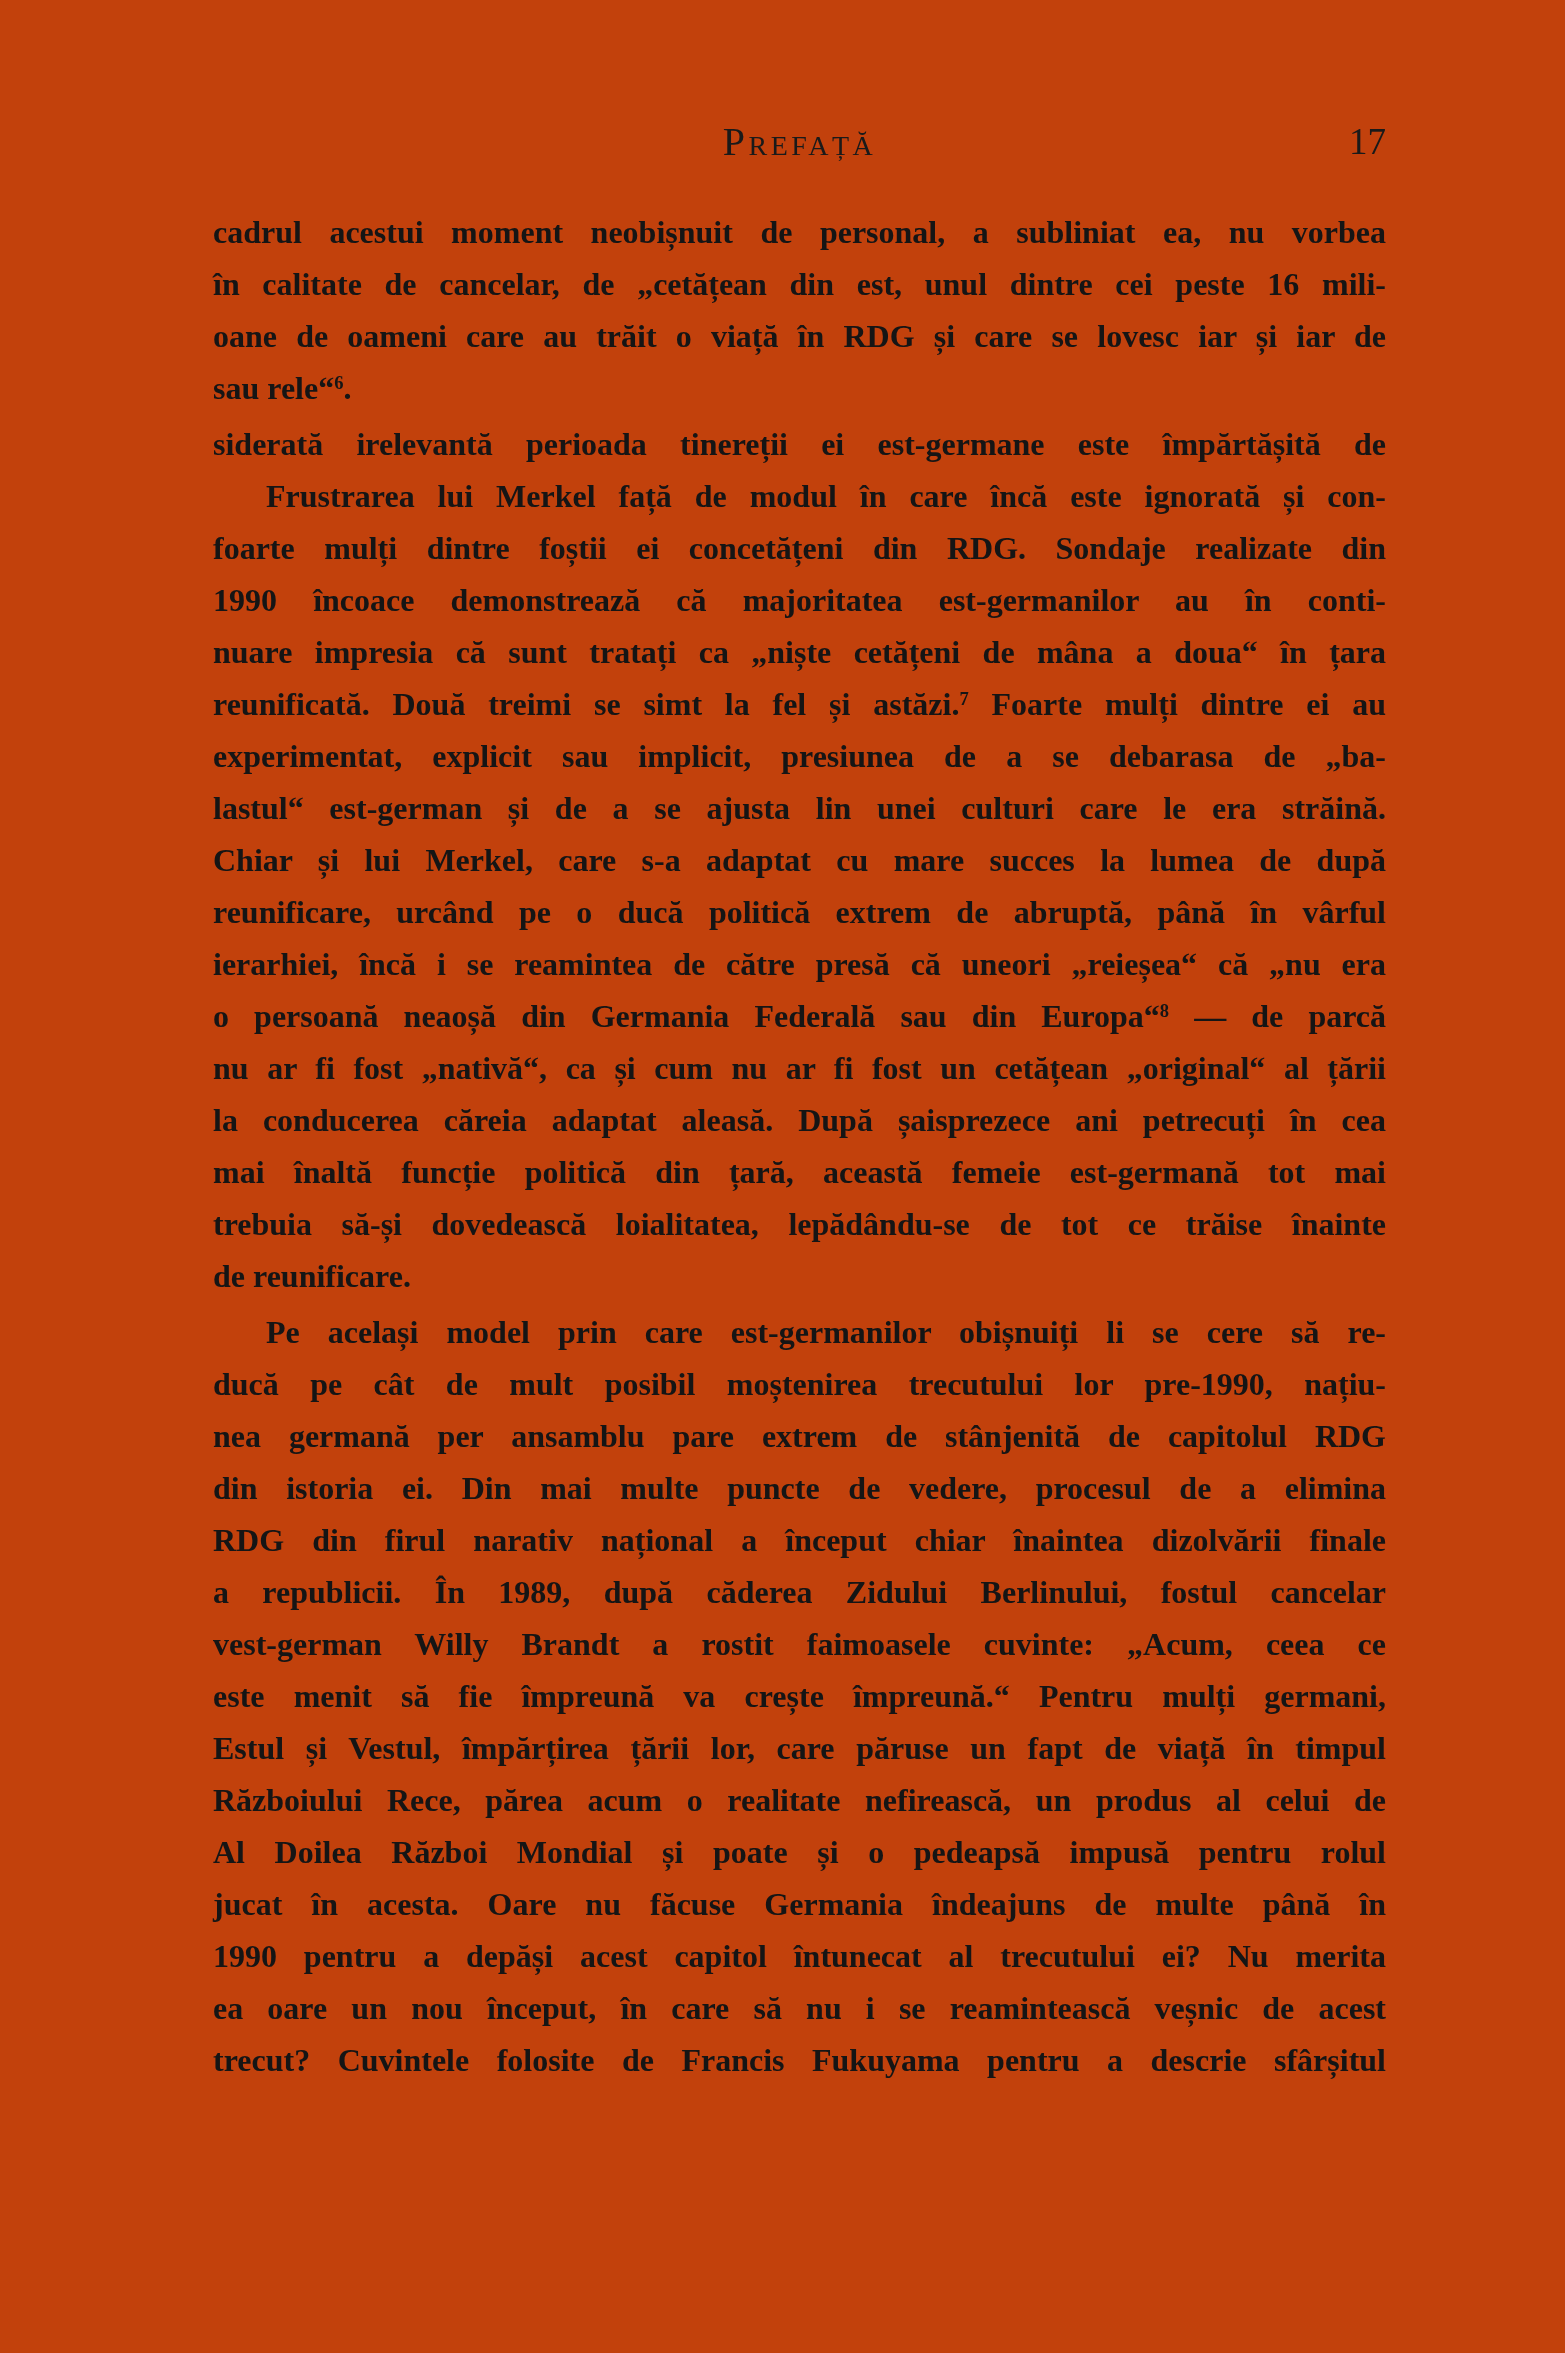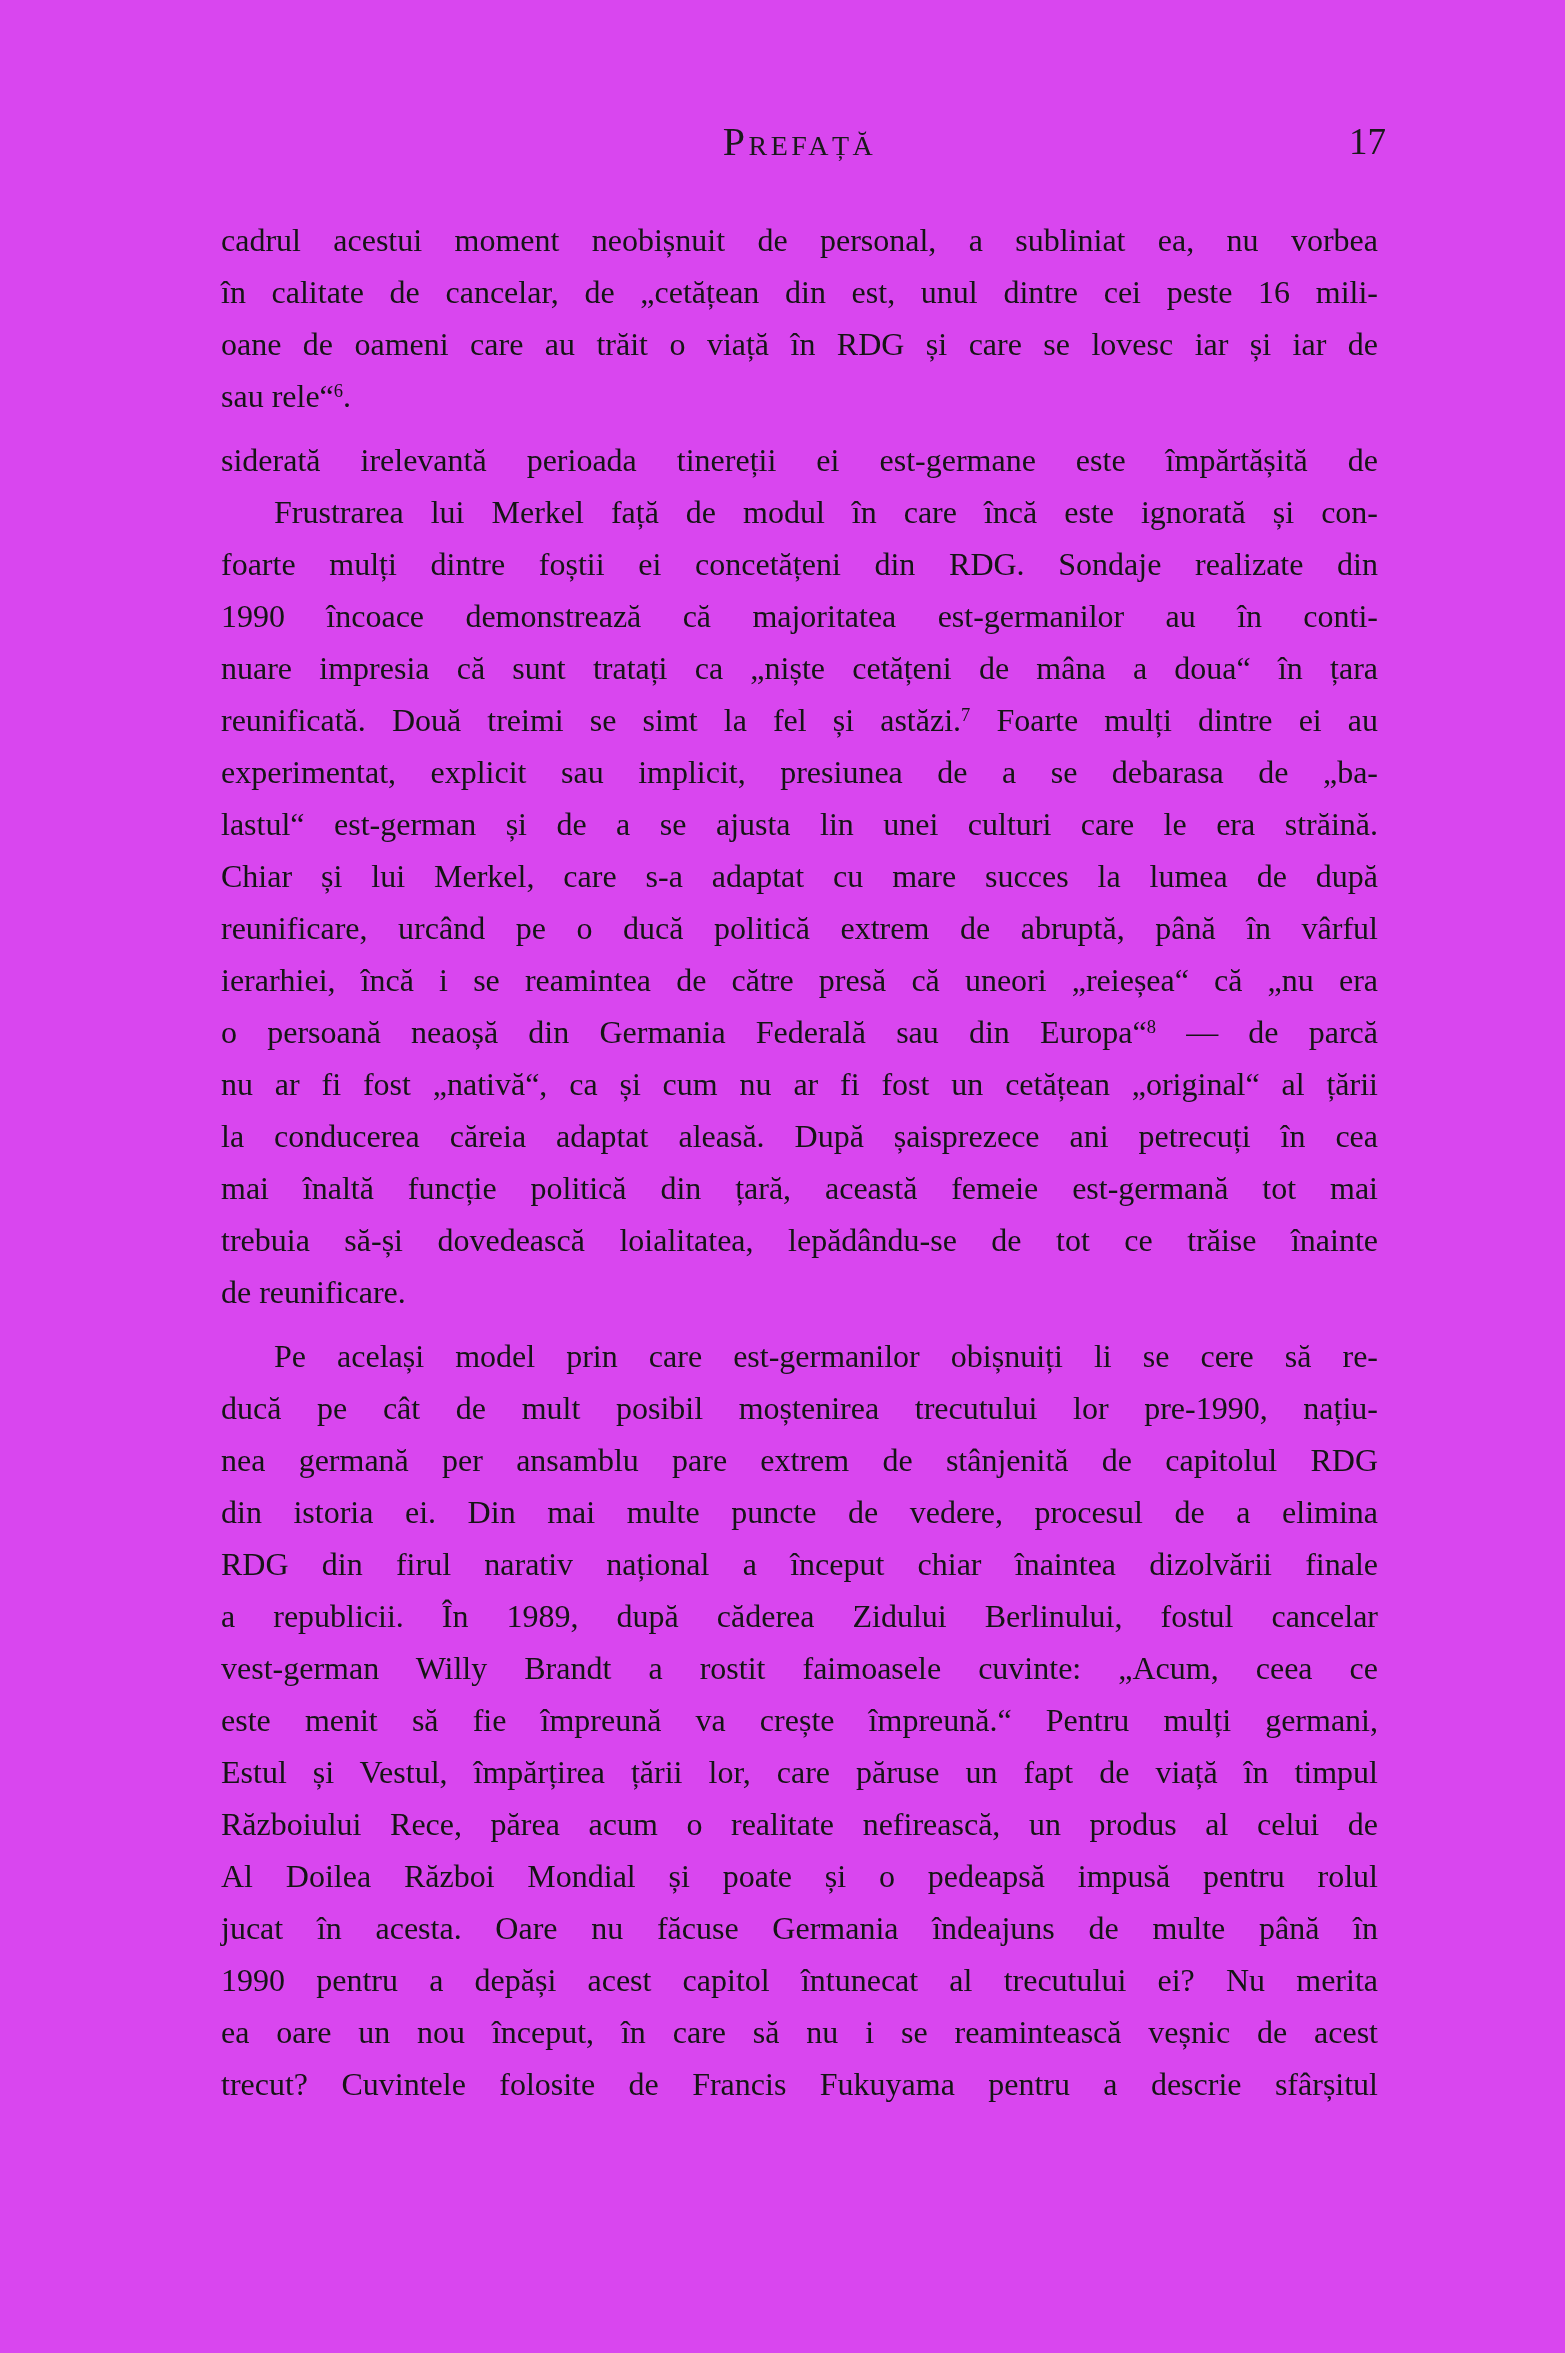--- a/index.html
+++ b/index.html
@@ -4,21 +4,21 @@
 <style>
   html, body {
     margin: 0;
     padding: 0;
     background: #ffffff;
   }
   .page {
     position: relative;
     width: 1565px;
     height: 2354px;
-    background: #d946ef;
+    background: #c2410c;
     font-family: "Liberation Serif", serif;
     color: #161616;
     overflow: hidden;
   }
   .running-head {
     position: absolute;
     left: 209px;
     top: 113px;
     width: 1181px;
     height: 57px;
@@ -42,21 +42,22 @@
   .body-text {
     position: absolute;
     left: 209px;
     top: 202px;
     width: 1181px;
     font-size: 32px;
     line-height: 52px;
     color: #151515;
   }
   .paragraph {
-    margin: 12px;
+    margin: 4px;
+    font-weight: bold;
   }
   .line {
     text-align: justify;
     text-align-last: justify;
     white-space: normal;
   }
   .line.last {
     text-align-last: left;
   }
   .line.indent {

